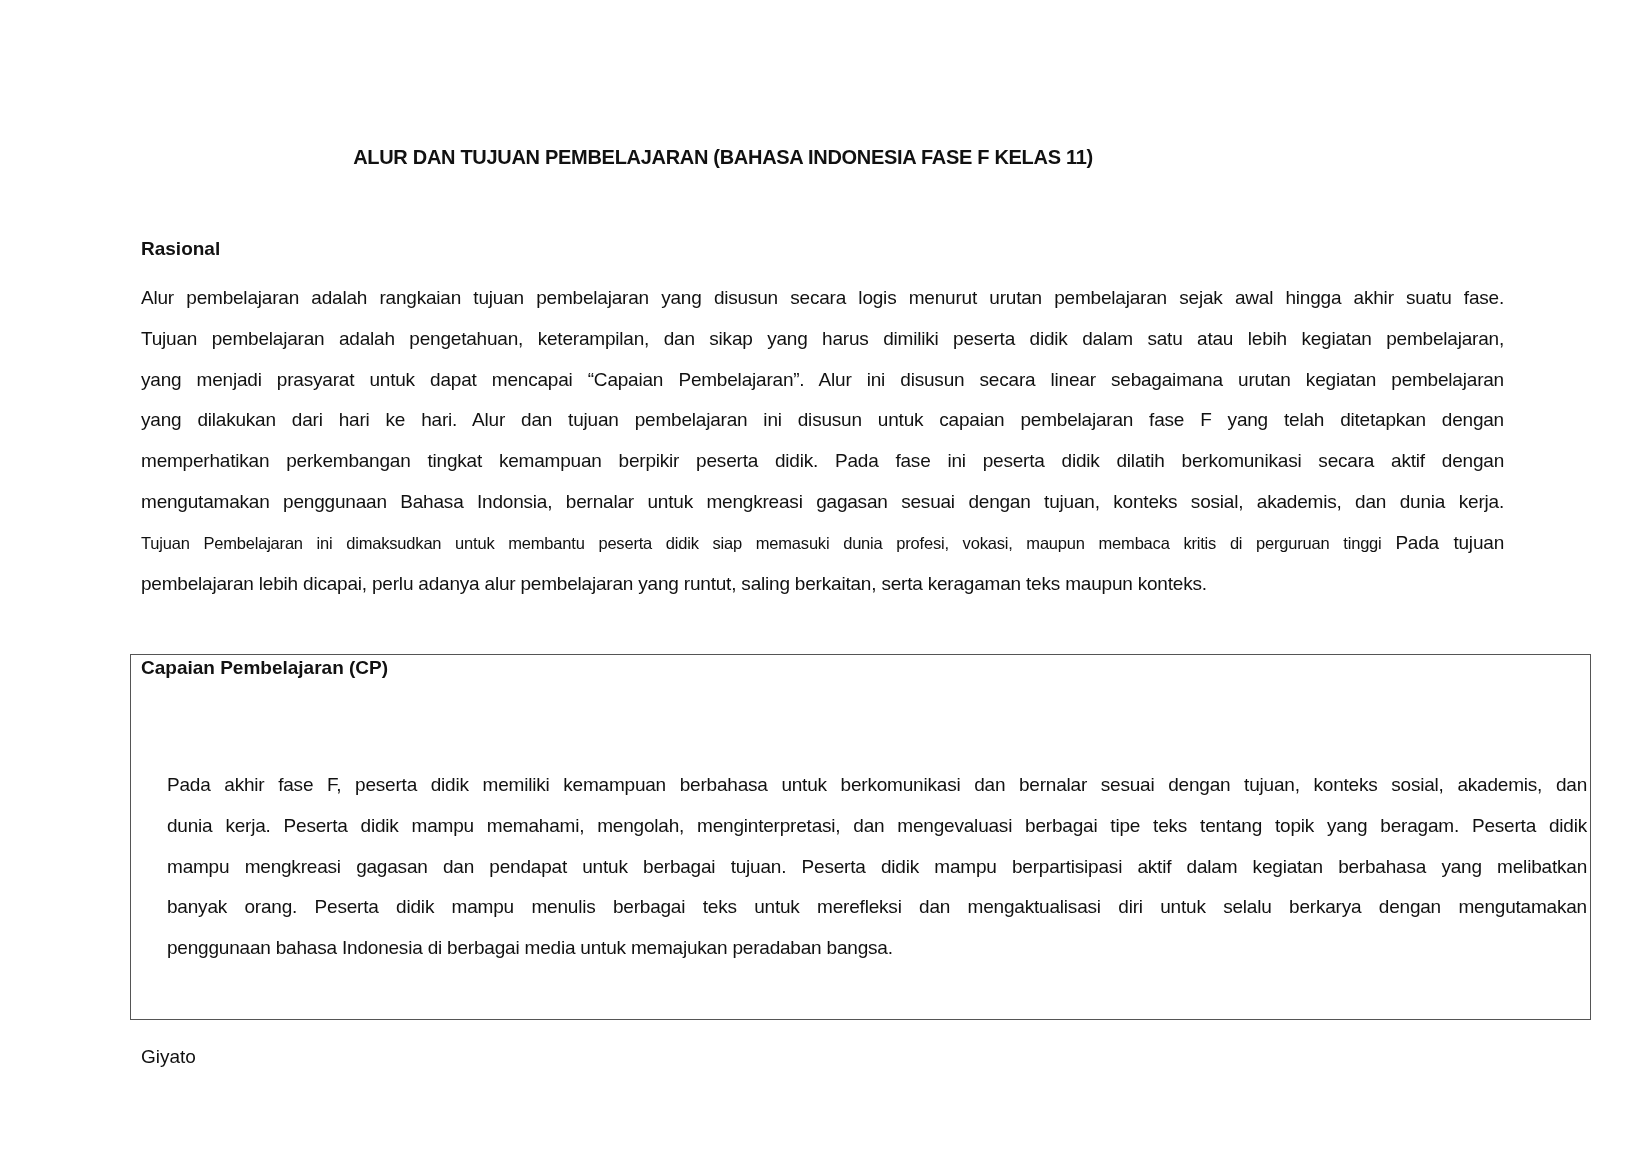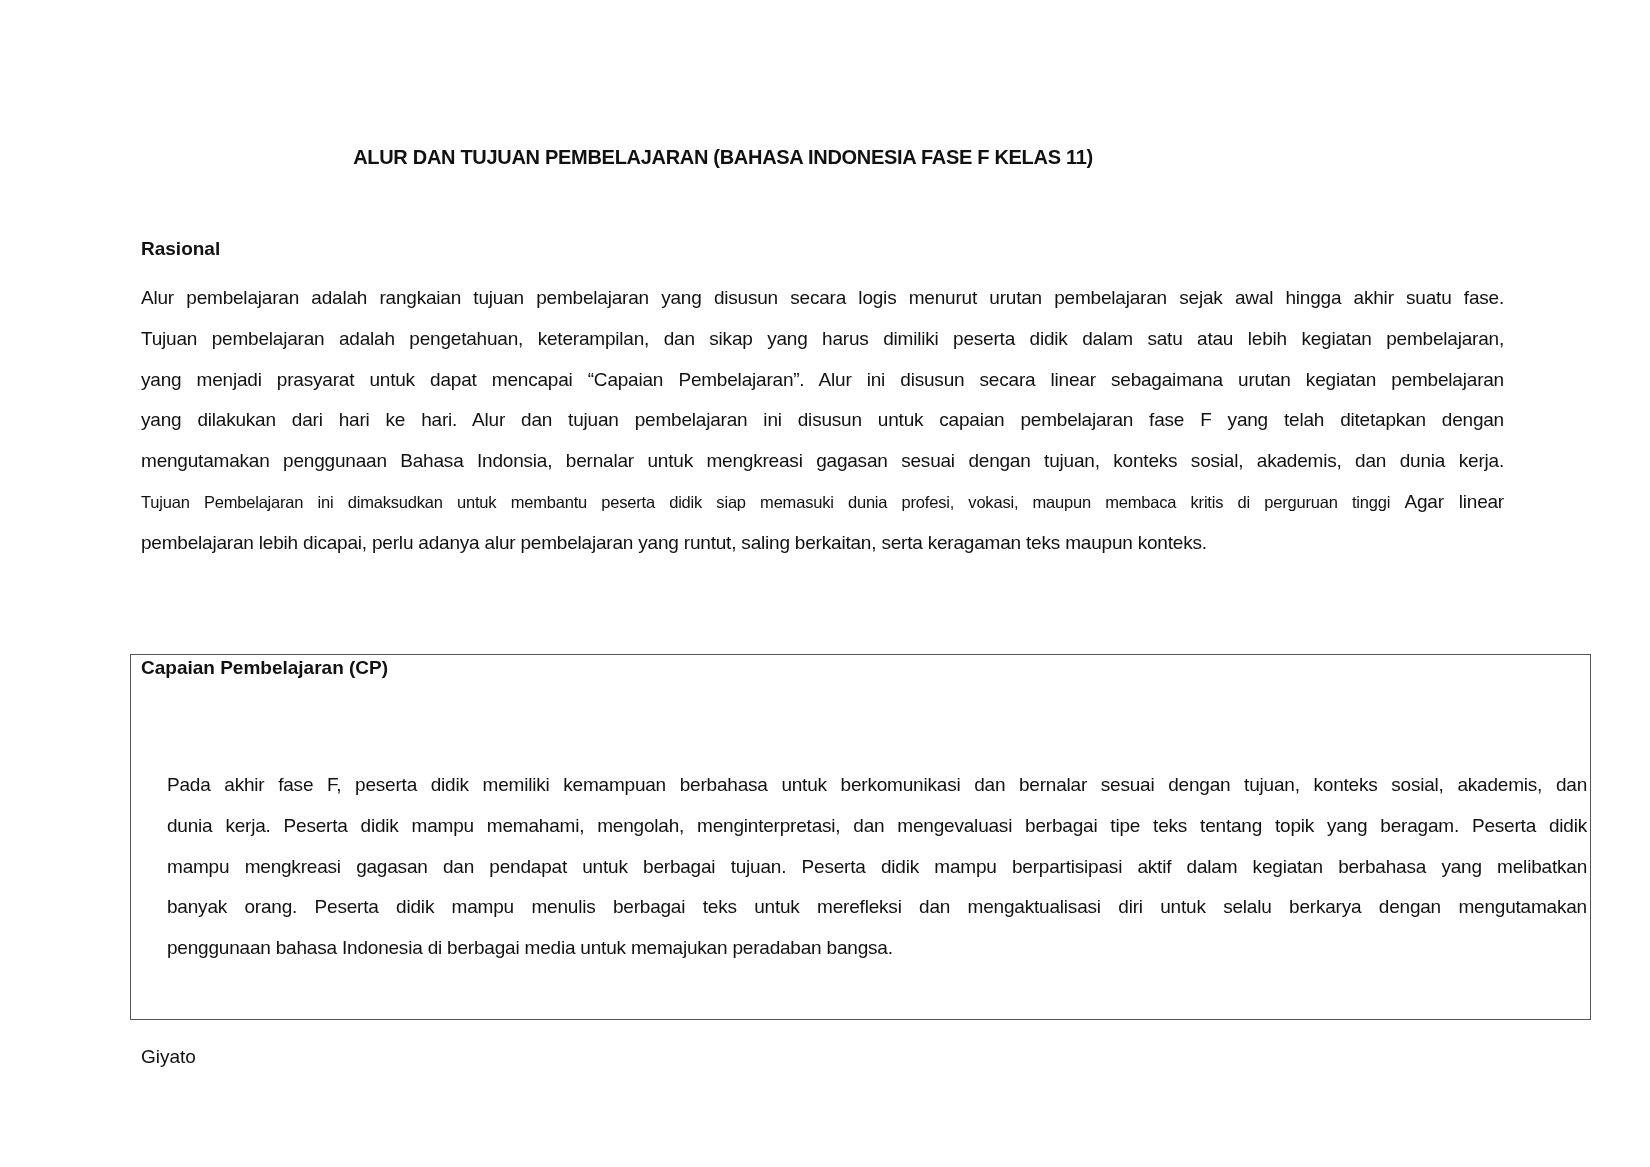--- a/index.html
+++ b/index.html
@@ -107,22 +107,23 @@
 
   <div class="page-title">ALUR DAN TUJUAN PEMBELAJARAN (BAHASA INDONESIA FASE F KELAS 11)</div>
 
   <div class="section-heading">Rasional</div>
 
   <div class="rasional-body">
     <span class="line">Alur pembelajaran adalah rangkaian tujuan pembelajaran yang disusun secara logis menurut urutan pembelajaran sejak awal hingga akhir suatu fase.</span>
     <span class="line">Tujuan pembelajaran adalah pengetahuan, keterampilan, dan sikap yang harus dimiliki peserta didik dalam satu atau lebih kegiatan pembelajaran,</span>
     <span class="line">yang menjadi prasyarat untuk dapat mencapai “Capaian Pembelajaran”. Alur ini disusun secara linear sebagaimana urutan kegiatan pembelajaran</span>
     <span class="line">yang dilakukan dari hari ke hari. Alur dan tujuan pembelajaran ini disusun untuk capaian pembelajaran fase F yang telah ditetapkan dengan</span>
+    <span class="line">memperhatikan perkembangan tingkat kemampuan berpikir peserta didik. Pada fase ini peserta didik dilatih berkomunikasi secara aktif dengan</span>
     <span class="line">mengutamakan penggunaan Bahasa Indonsia, bernalar untuk mengkreasi gagasan sesuai dengan tujuan, konteks sosial, akademis, dan dunia kerja.</span>
-    <span class="line small"><span>Tujuan Pembelajaran ini dimaksudkan untuk membantu peserta didik siap memasuki dunia profesi, vokasi, maupun membaca kritis di perguruan tinggi</span> <span class="big">Agar linear</span></span>
+    <span class="line small"><span>Tujuan Pembelajaran ini dimaksudkan untuk membantu peserta didik siap memasuki dunia profesi, vokasi, maupun membaca kritis di perguruan tinggi</span> <span class="big">Pada tujuan</span></span>
     <span class="line last">pembelajaran lebih dicapai, perlu adanya alur pembelajaran yang runtut, saling berkaitan,  serta keragaman teks maupun konteks.</span>
   </div>
 
   <div class="cp-box">
     <div class="cp-heading">Capaian Pembelajaran (CP)</div>
     <div class="cp-body">
       <span class="line">Pada akhir fase F, peserta didik memiliki kemampuan berbahasa untuk berkomunikasi dan bernalar sesuai dengan tujuan, konteks sosial, akademis, dan</span>
       <span class="line">dunia kerja. Peserta didik mampu memahami, mengolah, menginterpretasi, dan mengevaluasi berbagai tipe teks tentang topik yang beragam. Peserta didik</span>
       <span class="line">mampu mengkreasi gagasan dan pendapat untuk berbagai tujuan. Peserta didik mampu berpartisipasi aktif dalam kegiatan berbahasa yang melibatkan</span>
       <span class="line">banyak orang. Peserta didik mampu menulis berbagai teks untuk merefleksi dan mengaktualisasi diri untuk selalu berkarya dengan mengutamakan</span>

